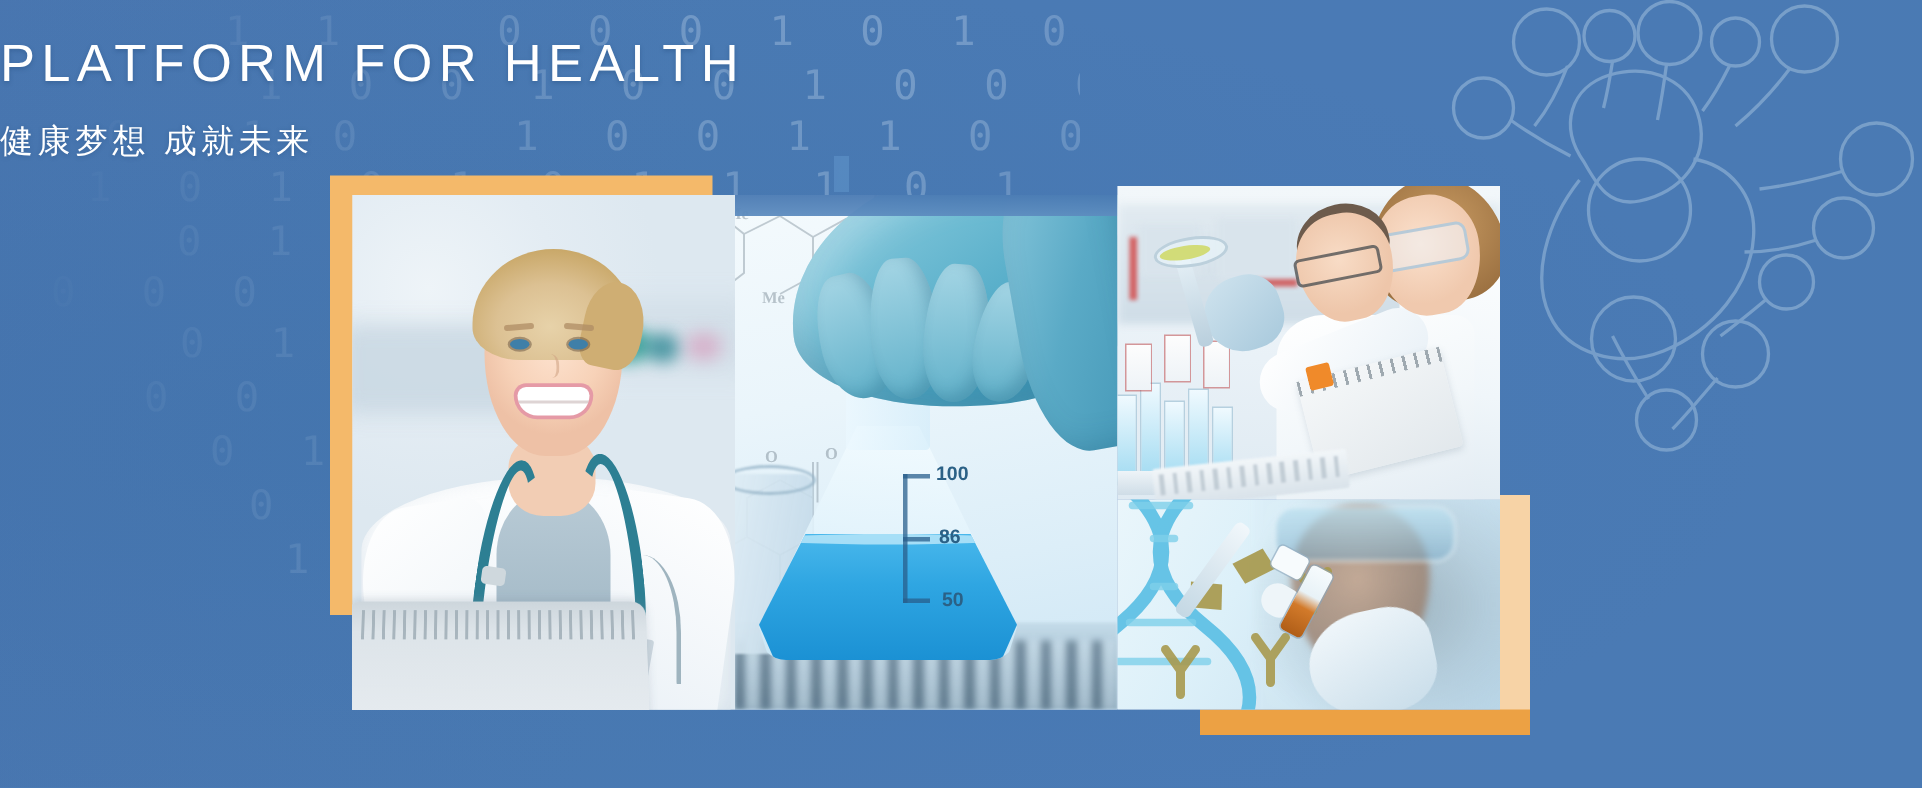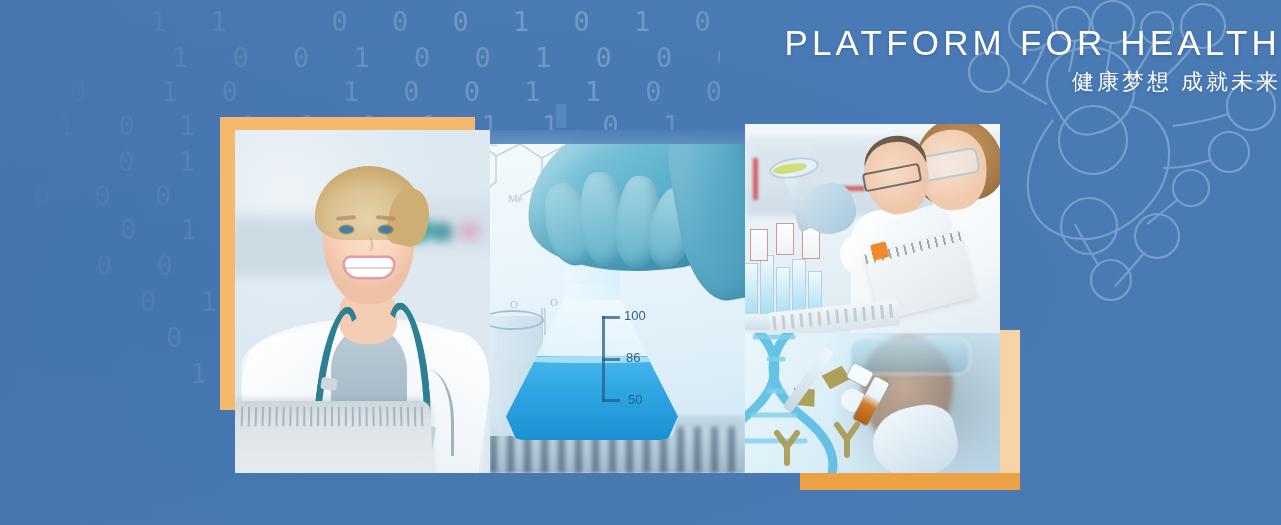--- a/index.html
+++ b/index.html
@@ -15,36 +15,36 @@
   .bg-binary{position:absolute;left:0;top:0;width:720px;height:430px;overflow:hidden;
     -webkit-mask-image:linear-gradient(100deg,rgba(0,0,0,0) 4%,rgba(0,0,0,.35) 26%,rgba(0,0,0,.9) 58%,rgba(0,0,0,1) 78%,rgba(0,0,0,.55) 100%);
             mask-image:linear-gradient(100deg,rgba(0,0,0,0) 4%,rgba(0,0,0,.35) 26%,rgba(0,0,0,.9) 58%,rgba(0,0,0,1) 78%,rgba(0,0,0,.55) 100%);}
   .bg-binary .row{position:absolute;white-space:pre;font-family:"DejaVu Sans Mono","Liberation Mono",monospace;
     font-size:27px;letter-spacing:14px;color:rgba(226,240,252,.30);line-height:1;}
   .bg-binary .blk{position:absolute;background:rgba(120,175,225,.35);}
   .bg-virus{position:absolute;right:-10px;top:-12px;width:330px;height:350px;opacity:.34;}
   .bg-vignette{position:absolute;inset:0;background:radial-gradient(120% 100% at 18% 55%,rgba(56,110,166,.30) 0%,rgba(74,122,179,0) 62%);}
 
   
-  .headings{position:absolute;left:0;top:22px;width:1281px;text-align:right;}
+  .headings{position:absolute;left:0;top:22px;width:1281px;text-align:left;}
   .title{color:#ffffff;font-size:35px;letter-spacing:4.2px;font-weight:300;line-height:42px;
          text-shadow:0 1px 3px rgba(30,70,115,.35);}
-  .subtitle{color:#ffffff;font-size:22px;letter-spacing:3px;line-height:32px;margin-top:2px;font-weight:400;
-         text-shadow:0 1px 3px rgba(30,70,115,.35);padding-left:16px;}
+  .subtitle{color:#ffffff;font-size:22px;letter-spacing:3px;line-height:32px;margin-top:14px;font-weight:400;
+         text-shadow:0 1px 3px rgba(30,70,115,.35);}
 
   
   .frame{position:absolute;}
   .frame-left{left:220px;top:117px;width:255px;height:293px;background:#f4b96a;}
   .frame-right-edge{left:1000px;top:330px;width:20px;height:160px;background:#f7d3a6;}
   .frame-right-bottom{left:800px;top:473px;width:220px;height:17px;background:#eca144;}
 
   
   .photo{position:absolute;overflow:hidden;background:#dfe9f2;}
   .p1{left:235px;top:130px;width:255px;height:343px;}
-  .p2{left:490px;top:130px;width:255px;height:343px;}
+  .p2{left:490px;top:130px;width:255px;height:343px;font-weight:bold;}
   .p3{left:745px;top:124px;width:255px;height:209px;}
   .p4{left:745px;top:333px;width:255px;height:140px;}
 
   .ph-inner{position:absolute;inset:0;}
 
   
   .p1 .bgwash{position:absolute;inset:0;background:
       radial-gradient(60% 45% at 20% 18%,#eef4f8 0%,#e3ecf3 55%,#dde8f0 100%),
       linear-gradient(180deg,#f3f7fa 0%,#e7eff5 58%,#dbe5ee 100%);}
   .p1 .blur-eq{position:absolute;left:-8px;top:86px;width:130px;height:60px;background:#c8d7e2;filter:blur(7px);border-radius:6px;opacity:.85;}

